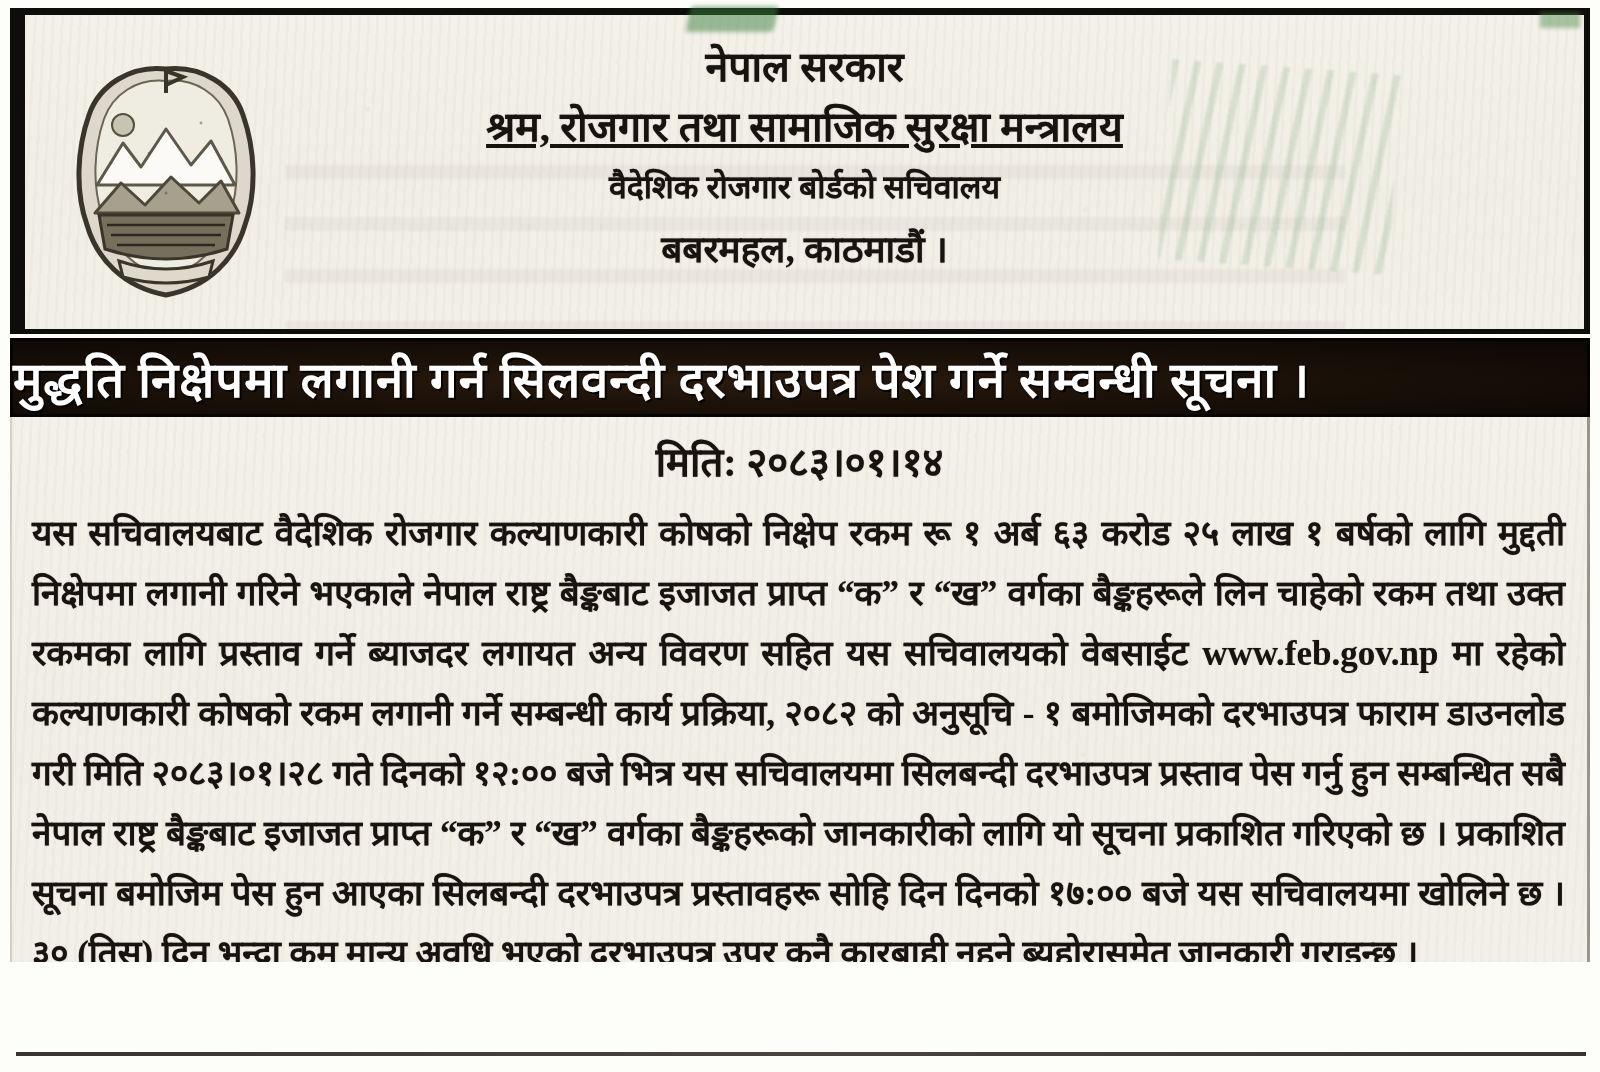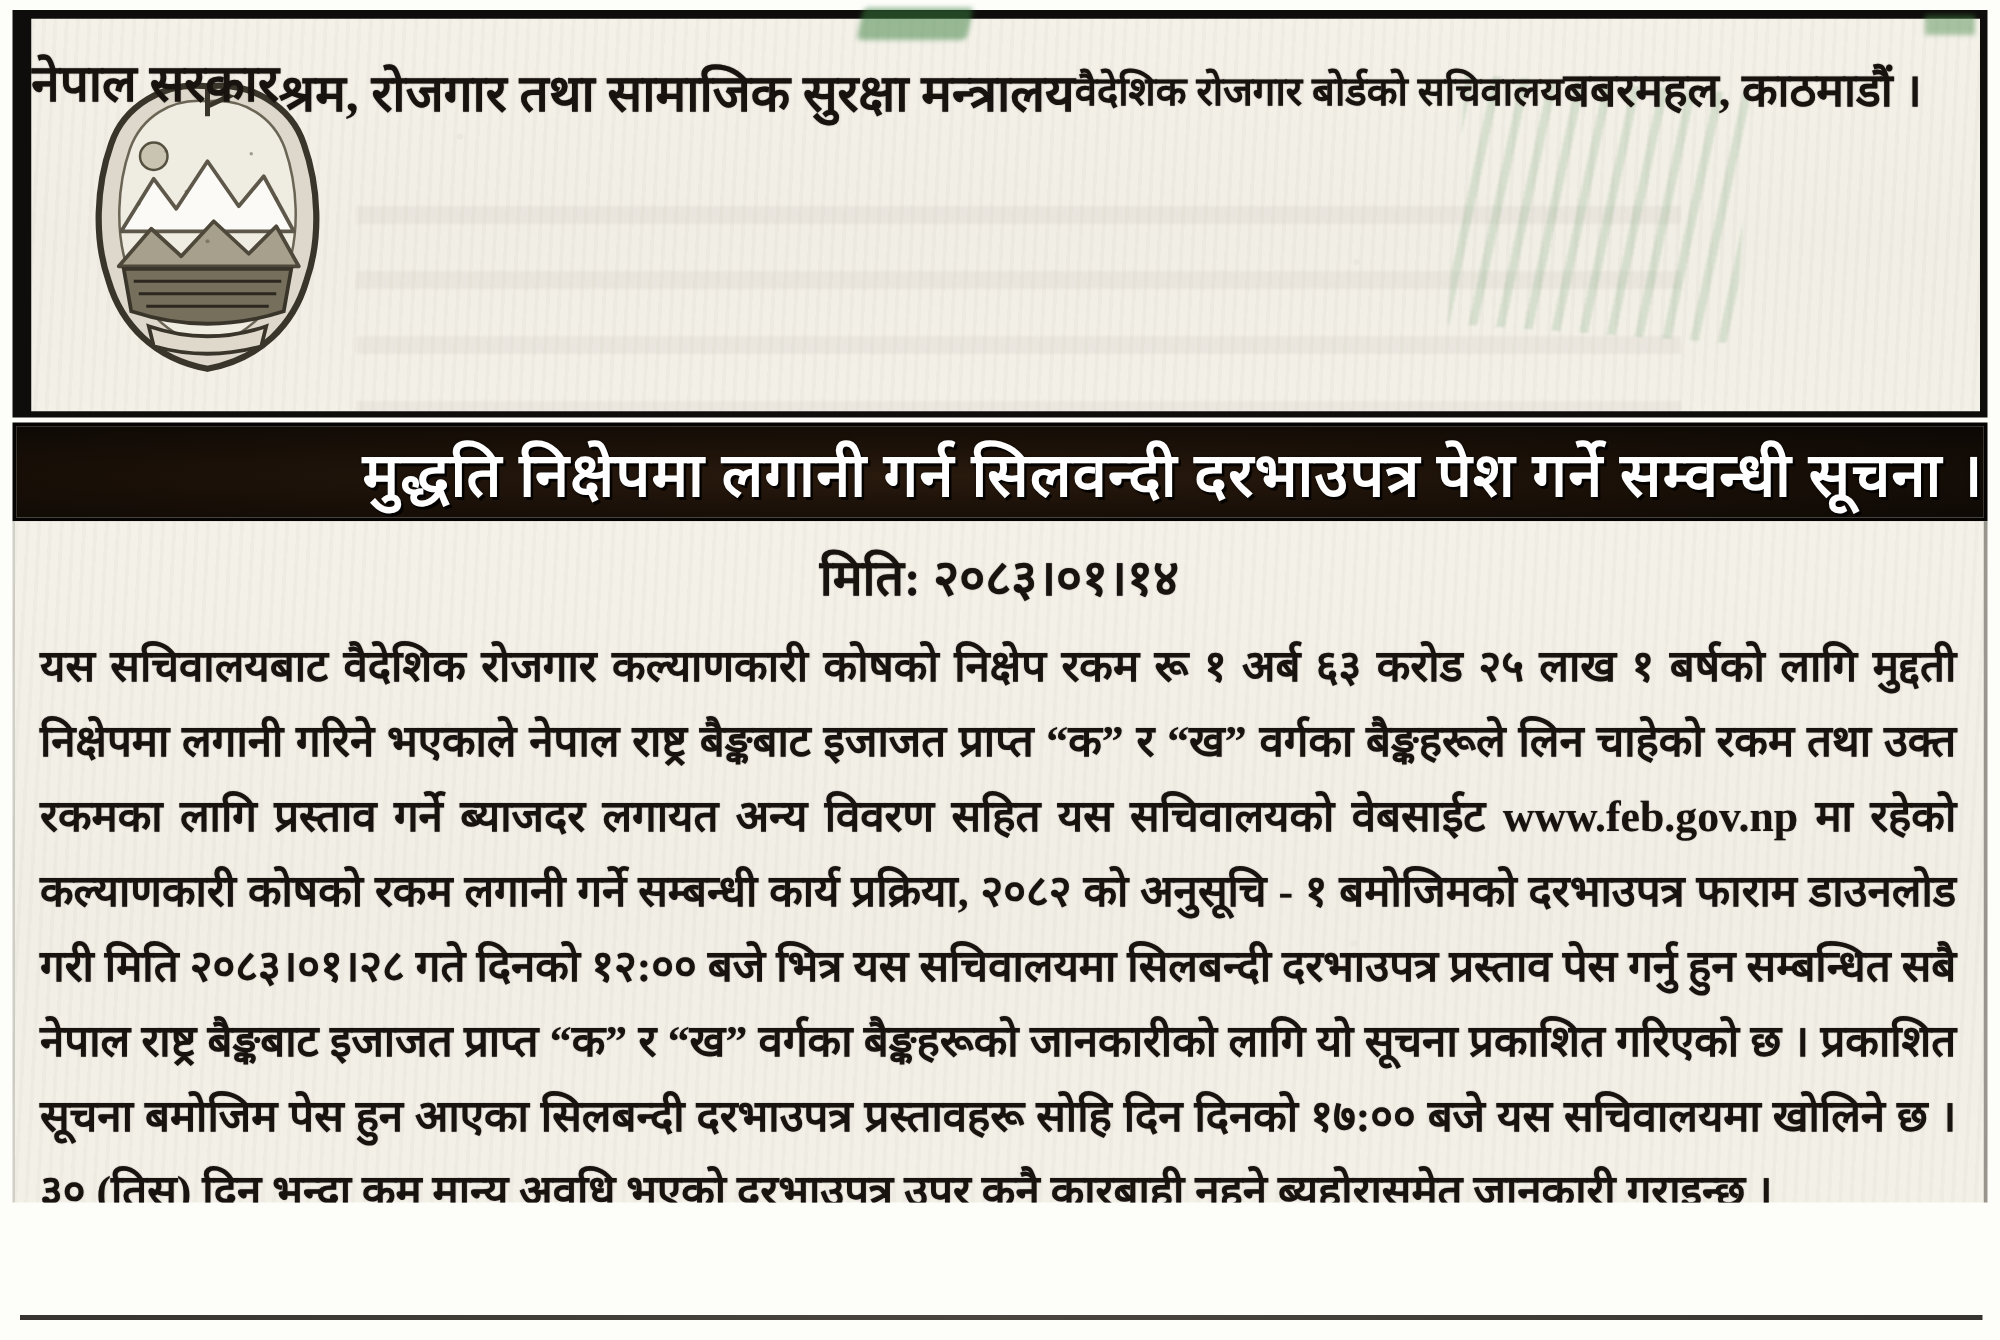--- a/index.html
+++ b/index.html
@@ -20,35 +20,35 @@
   .header-box{
     position:absolute;left:10px;top:8px;width:1580px;height:326px;
     border-top:7px solid #0e0d0b;
     border-left:15px solid #0e0d0b;
     border-right:6px solid #0e0d0b;
     border-bottom:5px solid #0e0d0b;
     overflow:hidden;
   }
   .header-lines{
     position:absolute;left:0;top:0;width:100%;height:100%;
-    display:flex;flex-direction:row;
+    display:flex;flex-direction:column;align-items:center;
     padding-top:26px;
   }
   .h-line{white-space:nowrap;font-weight:700;text-shadow:0 0 1px rgba(20,15,10,0.55);}
   .h-gov{font-size:41px;line-height:52px;}
-  .h-ministry{font-size:41px;line-height:56px;margin-top:6px;}
+  .h-ministry{font-size:41px;line-height:56px;margin-top:6px;text-decoration:underline;}
   .h-office{font-size:32px;line-height:60px;margin-top:2px;}
   .h-address{font-size:37px;line-height:50px;margin-top:8px;}
   .h-branch{font-size:37px;line-height:48px;margin-top:8px;}
   .emblem{position:absolute;left:46px;top:48px;width:190px;height:240px;}
   .banner{
     position:absolute;left:10px;top:338px;width:1580px;height:79px;
     background:radial-gradient(ellipse at 45% 55%, #2a1a0e 0%, #180f07 55%, #0c0805 100%);
     border:3px solid #050403;
-    display:flex;align-items:center;justify-content:flex-end;
+    display:flex;align-items:center;justify-content:flex-start;
   }
   .banner-text{
     color:#ffffff;font-size:49px;font-weight:700;white-space:nowrap;
     text-shadow:2px 2px 0 rgba(0,0,0,0.85), 0 0 2px rgba(0,0,0,0.6);
     letter-spacing:1px;
   }
   .content{
     position:absolute;left:10px;top:417px;width:1580px;height:545px;
     border-right:3px solid rgba(25,20,14,0.4);
     border-left:2px solid rgba(25,20,14,0.15);

